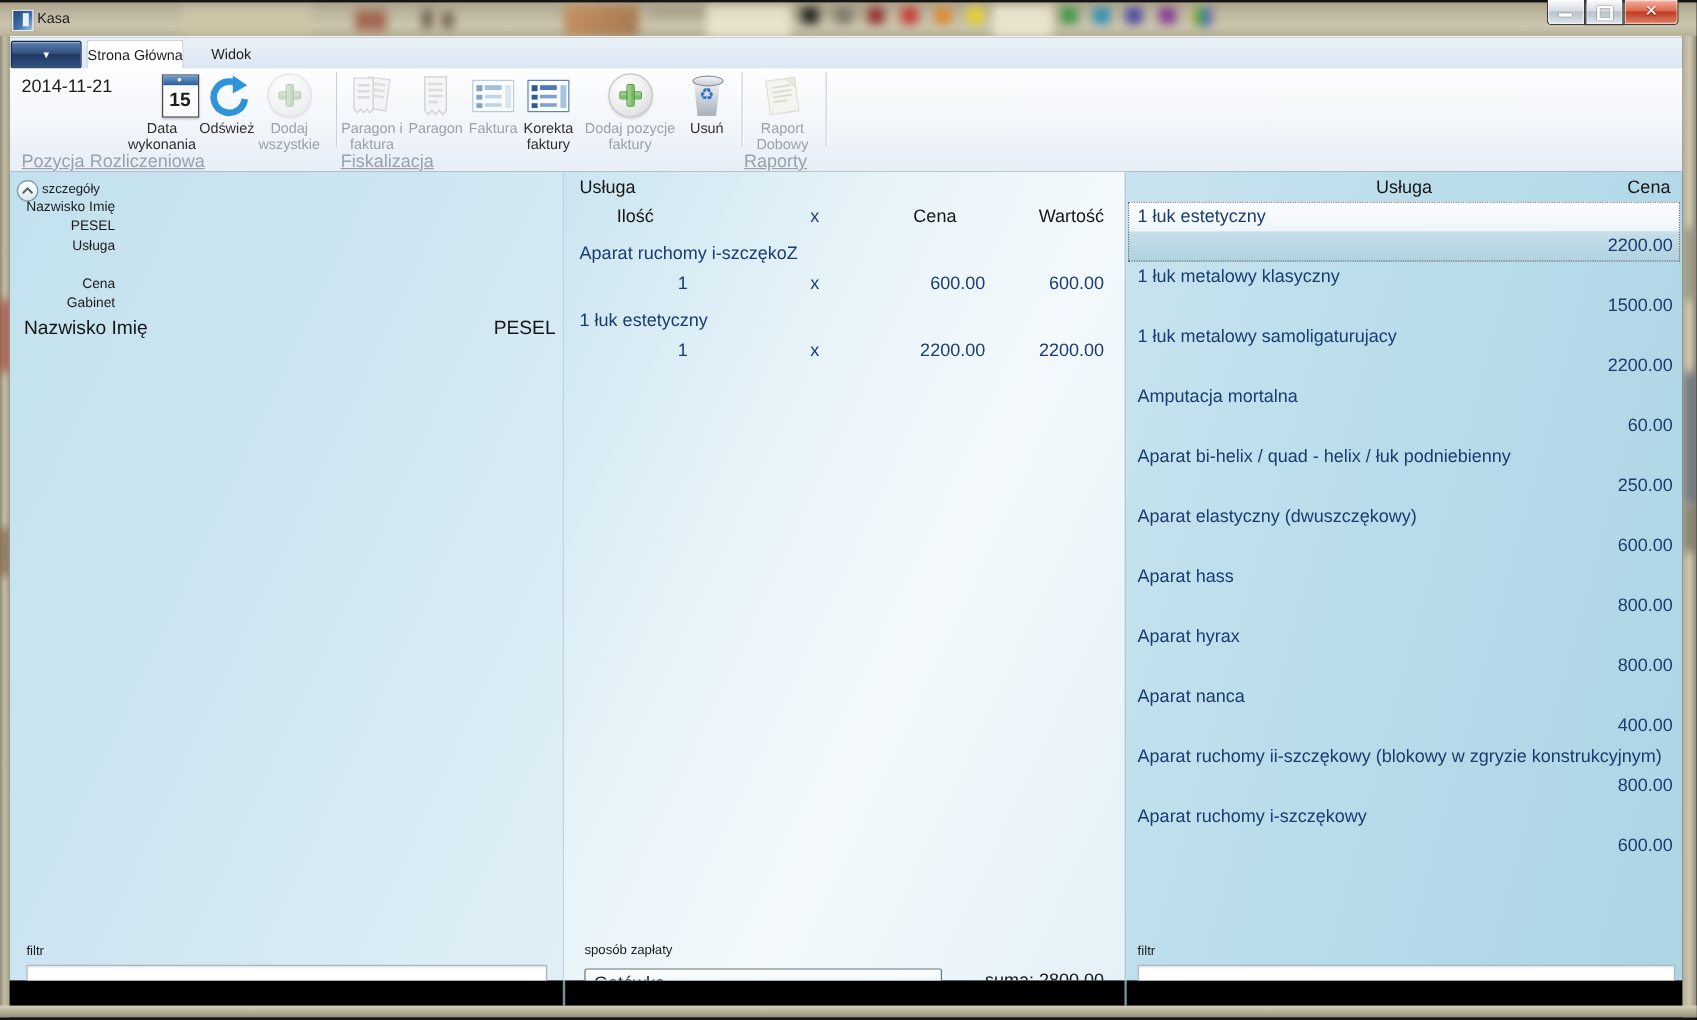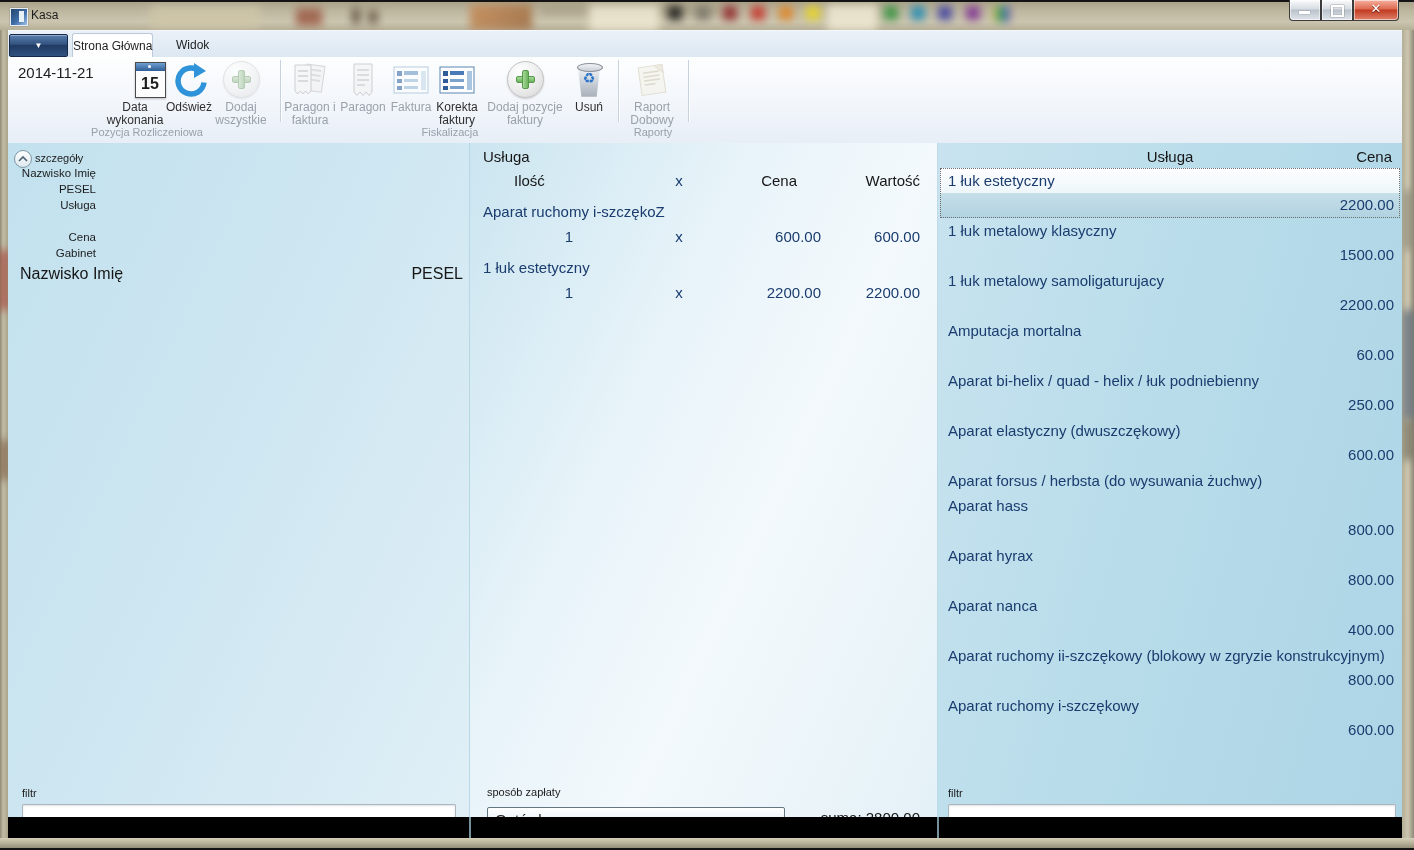--- a/index.html
+++ b/index.html
@@ -45,21 +45,21 @@
     background:linear-gradient(180deg,#fdfefe 0%,#f2f6fb 55%,#e7eef6 100%);
     border-bottom:1px solid #bac8d8;}
   .rb-sep{position:absolute;top:3px;width:1px;height:62px;background:#c7d2df;box-shadow:1px 0 0 #ffffff;}
   .rb-btn{position:absolute;top:1px;height:80px;display:flex;flex-direction:column;align-items:center;
     font-size:12px;line-height:13px;color:#2e2e2e;text-align:center;cursor:default;}
   .rb-btn .ic{height:43px;display:flex;align-items:center;justify-content:center;}
   .rb-btn.disabled{color:#9aa1a9;}
   .rb-btn.disabled .ic{opacity:.45;filter:grayscale(35%);}
   .rb-btn.semi{color:#9aa1a9;}
   .rb-btn.semi .ic{opacity:.62;}
-  .grp-label{position:absolute;top:69px;font-size:11px;color:#98a1ac;text-align:center;}
+  .grp-label{position:absolute;top:69px;font-size:15px;color:#98a1ac;text-decoration:underline;}
   .date-text{position:absolute;left:10px;top:7px;font-size:15px;color:#1d1d1d;}
   
   .cal-icon{width:29px;height:34px;border:1px solid #4a4a4a;background:#fcfcfc;position:relative;box-shadow:0 1px 2px rgba(0,0,0,.25);}
   .cal-icon .hdr{position:absolute;left:0;top:0;right:0;height:8px;background:linear-gradient(180deg,#6fa0d0,#2d5d96);}
   .cal-icon .dot{position:absolute;left:12px;top:2px;width:3px;height:3px;background:#fff;border-radius:50%;}
   .cal-icon .day{position:absolute;left:0;top:9px;width:100%;text-align:center;font-size:16px;font-weight:bold;color:#1c1c1c;line-height:24px;}
   .plus-circle{width:35px;height:35px;border-radius:50%;border:1px solid #c2c2c2;
     background:radial-gradient(circle at 35% 28%,#ffffff 0%,#ececec 55%,#d4d4d4 100%);
     position:relative;box-shadow:0 1px 2px rgba(0,0,0,.18);}
   .plus-circle::before{content:"";position:absolute;left:8px;top:14px;width:19px;height:7px;background:linear-gradient(180deg,#a6d99a,#6cb45c);border:1px solid #57994a;border-radius:2px;box-sizing:border-box;}
@@ -420,21 +420,20 @@
           <div class="svc-name">Aparat bi-helix  / quad - helix / łuk podniebienny</div>
           <div class="svc-price">250.00</div>
         </div>
 
         <div class="svc-item">
           <div class="svc-name">Aparat elastyczny (dwuszczękowy)</div>
           <div class="svc-price">600.00</div>
         </div>
 
         <div class="svc-item">
-          <div class="svc-name">Aparat forsus / herbsta (do wysuwania żuchwy)</div>
         </div>
 
         <div class="svc-item">
           <div class="svc-name">Aparat hass</div>
           <div class="svc-price">800.00</div>
         </div>
 
         <div class="svc-item">
           <div class="svc-name">Aparat hyrax</div>
           <div class="svc-price">800.00</div>

